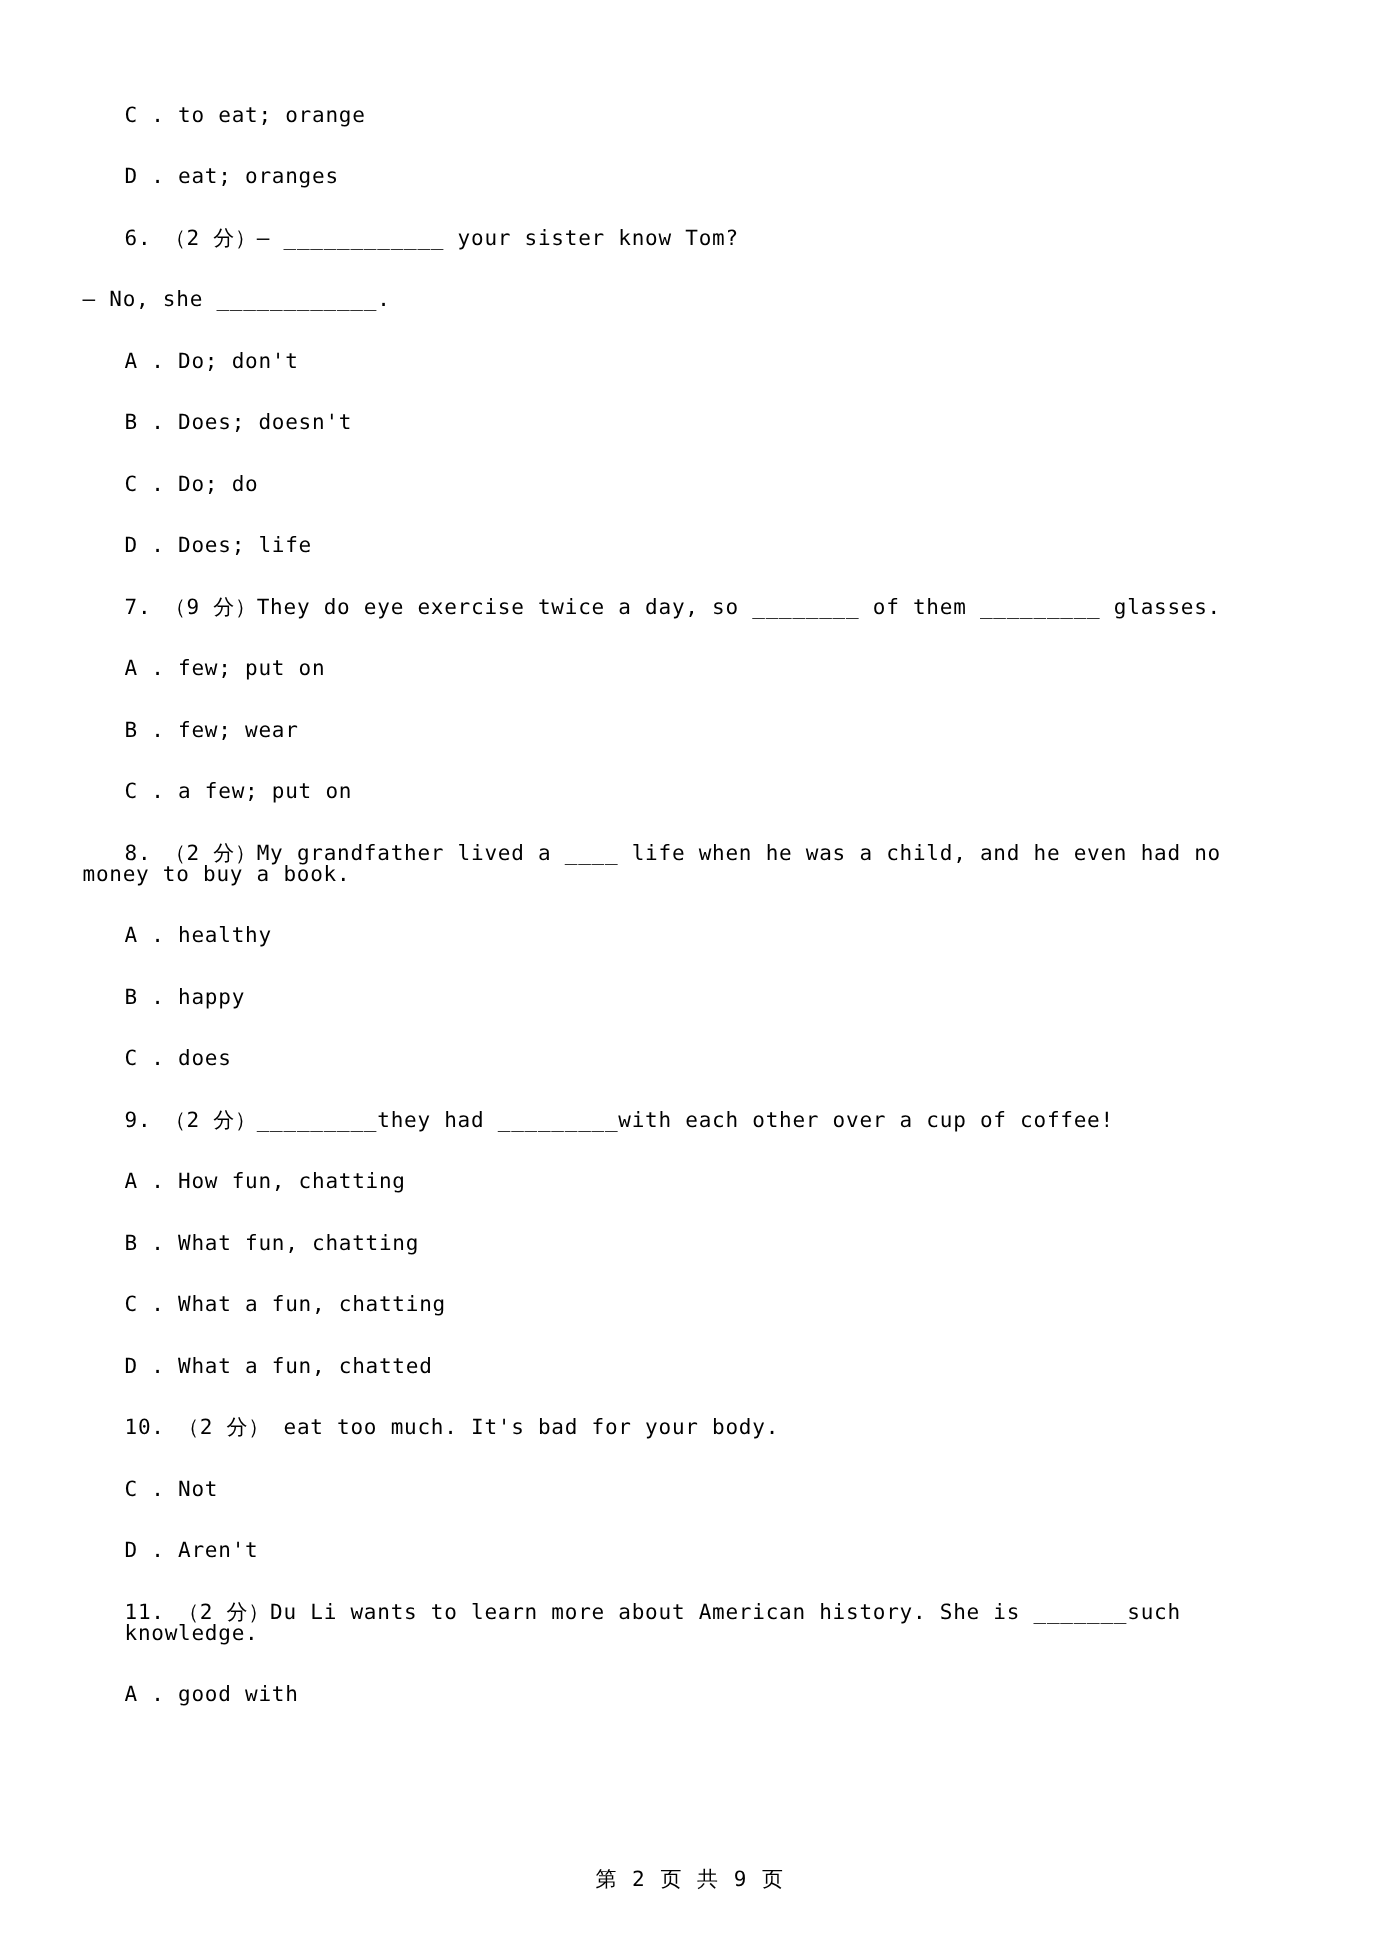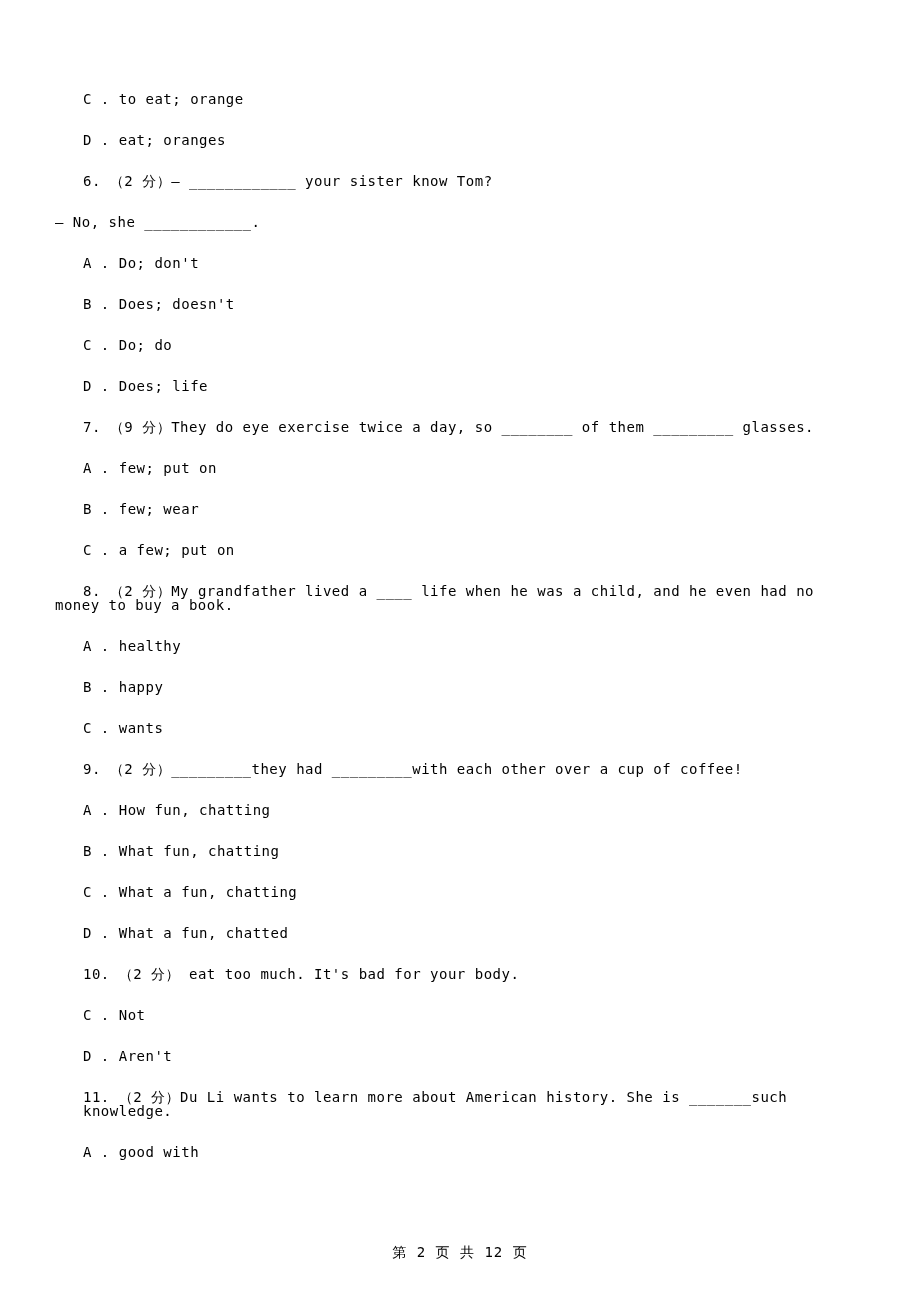--- a/index.html
+++ b/index.html
@@ -7,23 +7,22 @@
     padding: 0;
     background: #ffffff;
     font-family: "SimSun", "宋体", monospace;
     font-size: 14px;
     color: #000000;
     width: 920px;
     height: 1302px;
     position: relative;
   }
   .page {
-    padding: 50px 55px 0 55px;
+    padding: 70px 55px 0 55px;
     line-height: 1.0;
-    margin-top: 42px;
   }
   .line {
     margin-bottom: 27px;
     letter-spacing: 0.5px;
   }
   .indent {
     padding-left: 28px;
   }
   .footer {
     position: absolute;
@@ -46,26 +45,26 @@
   <div class="line indent">B . Does; doesn't</div>
   <div class="line indent">C . Do; do</div>
   <div class="line indent">D . Does; life</div>
   <div class="line indent">7. （9 分）They do eye exercise twice a day, so ________ of them _________ glasses.</div>
   <div class="line indent">A . few; put on</div>
   <div class="line indent">B . few; wear</div>
   <div class="line indent">C . a few; put on</div>
   <div class="line" style="text-indent:28px;">8. （2 分）My grandfather lived a ____ life when he was a child, and he even had no money to buy a book.</div>
   <div class="line indent">A . healthy</div>
   <div class="line indent">B . happy</div>
-  <div class="line indent">C . wants</div>
+  <div class="line indent">C . does</div>
   <div class="line indent">9. （2 分）_________they had _________with each other over a cup of coffee!</div>
   <div class="line indent">A . How fun, chatting</div>
   <div class="line indent">B . What fun, chatting</div>
   <div class="line indent">C . What a fun, chatting</div>
   <div class="line indent">D . What a fun, chatted</div>
   <div class="line indent">10. （2 分）     eat too much. It's bad for your body.</div>
   <div class="line indent">C . Not</div>
   <div class="line indent">D . Aren't</div>
   <div class="line indent">11. （2 分）Du Li wants to learn more about American history. She is _______such knowledge.</div>
   <div class="line indent">A . good with</div>
 </div>
 
-<div class="footer">第 2 页 共 12 页</div>
+<div class="footer">第 2 页 共 9 页</div>
 
 </body></html>

